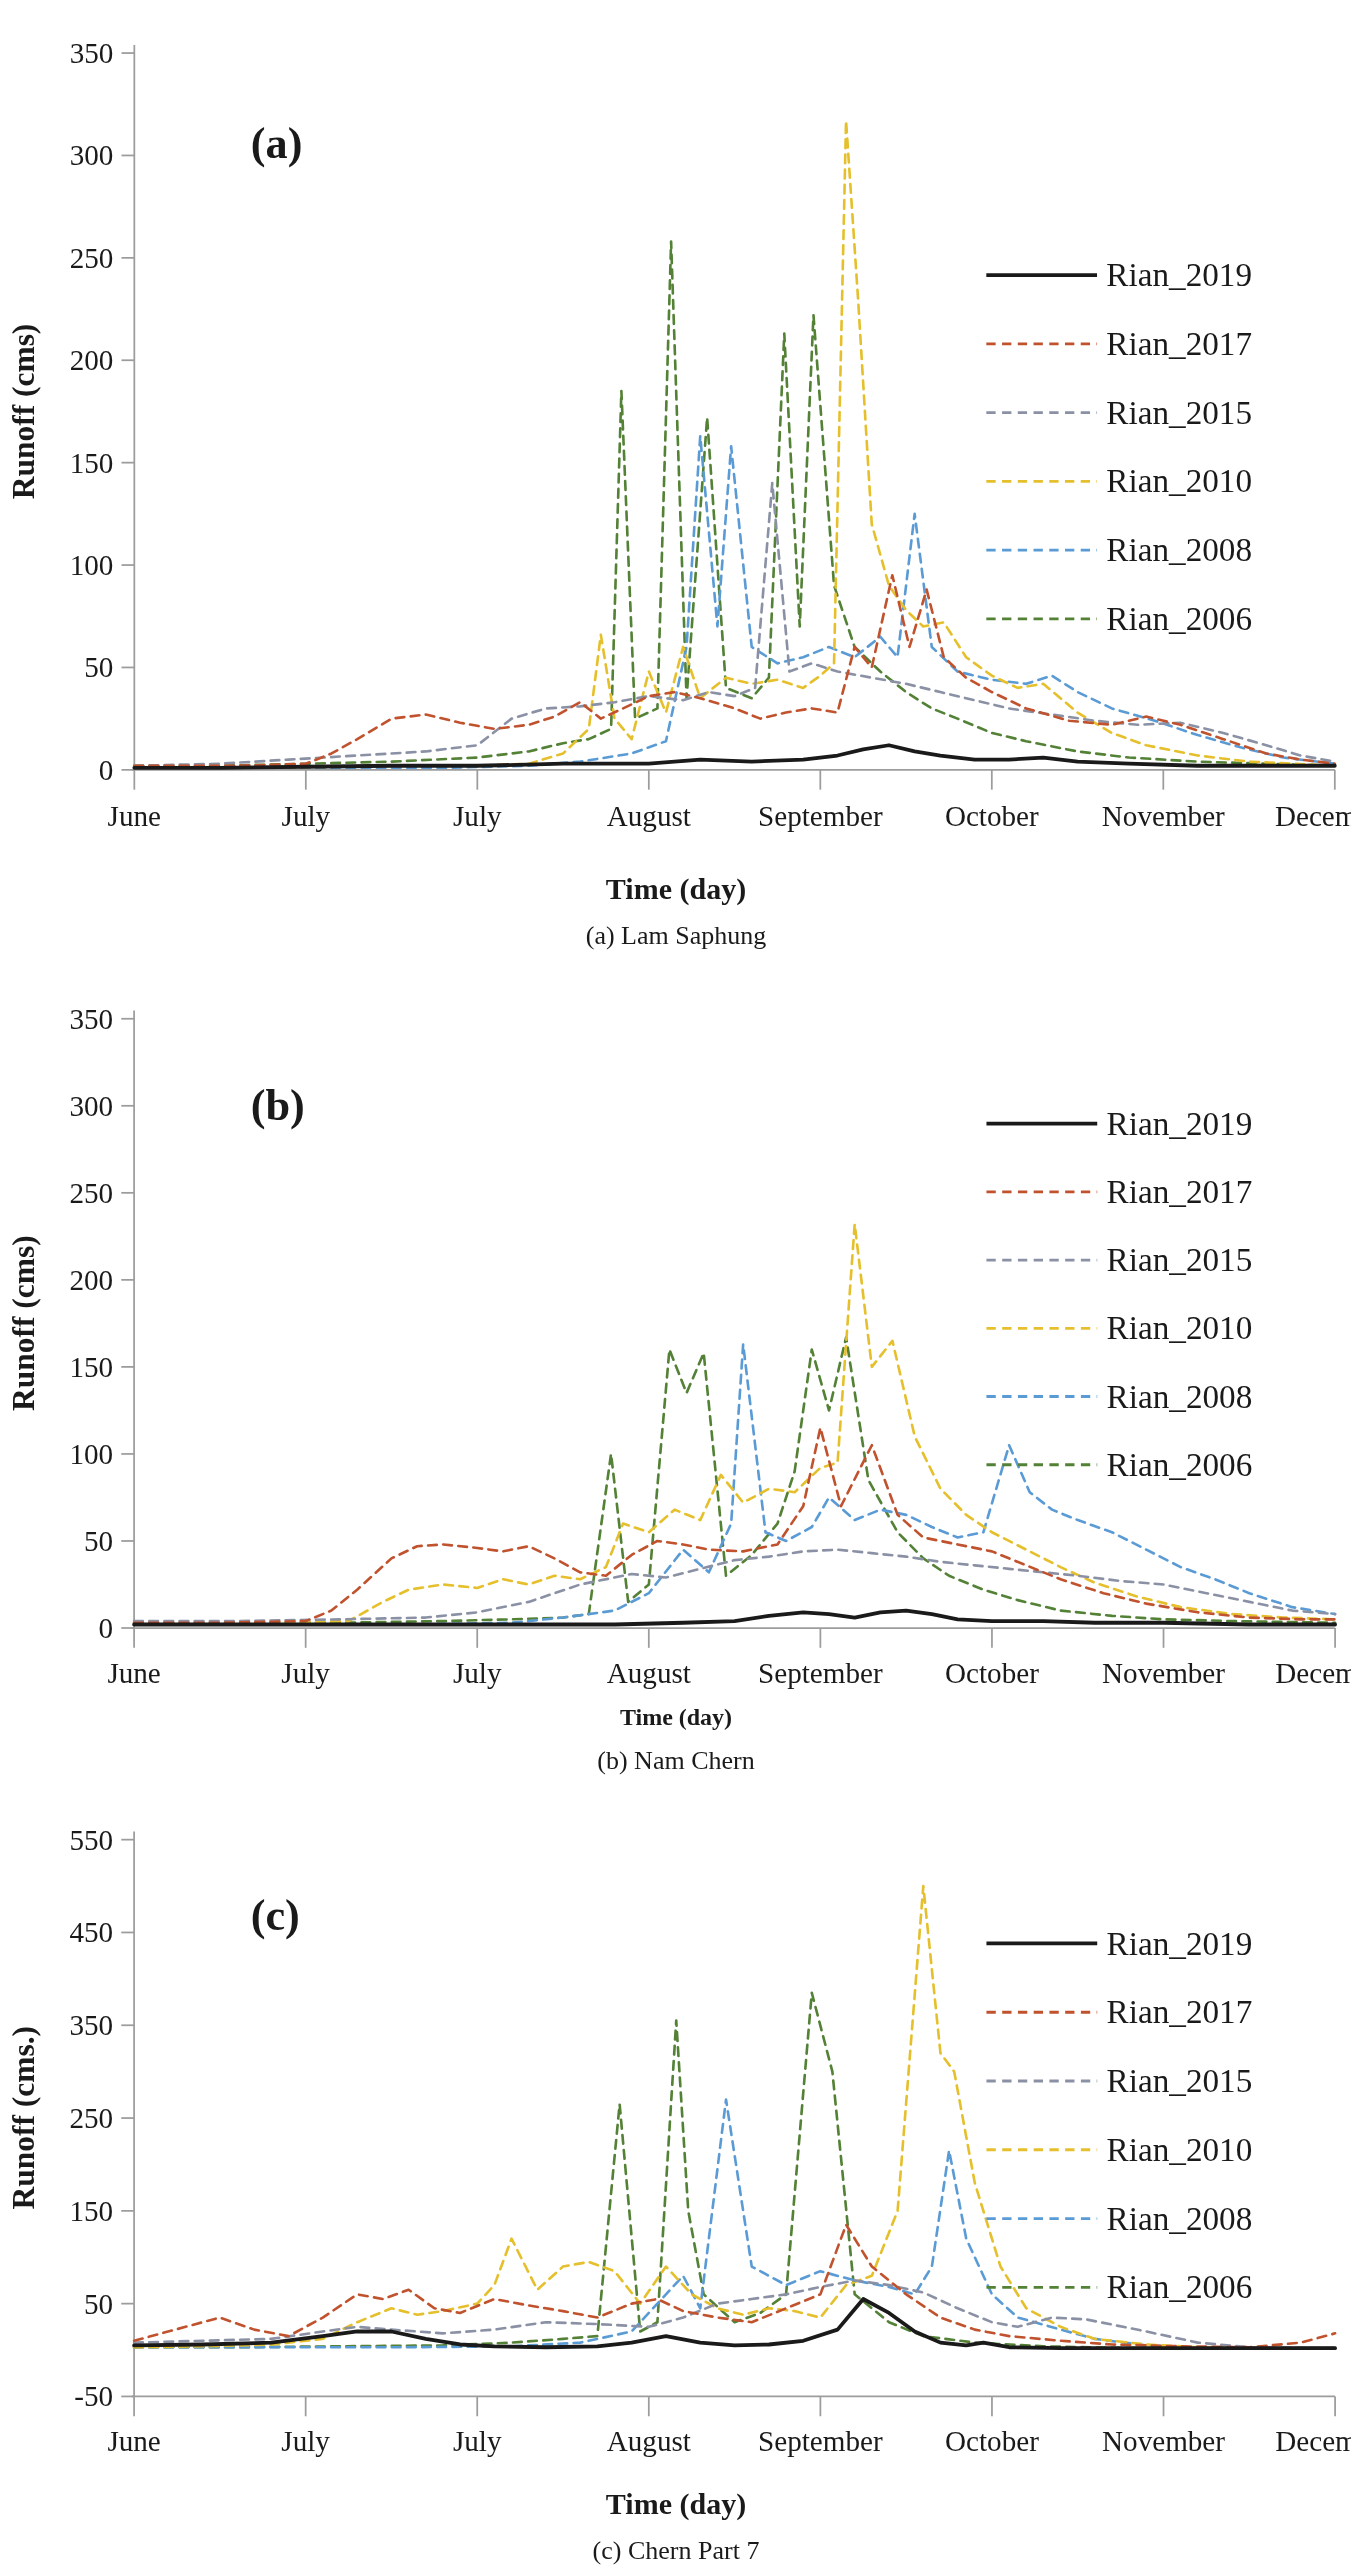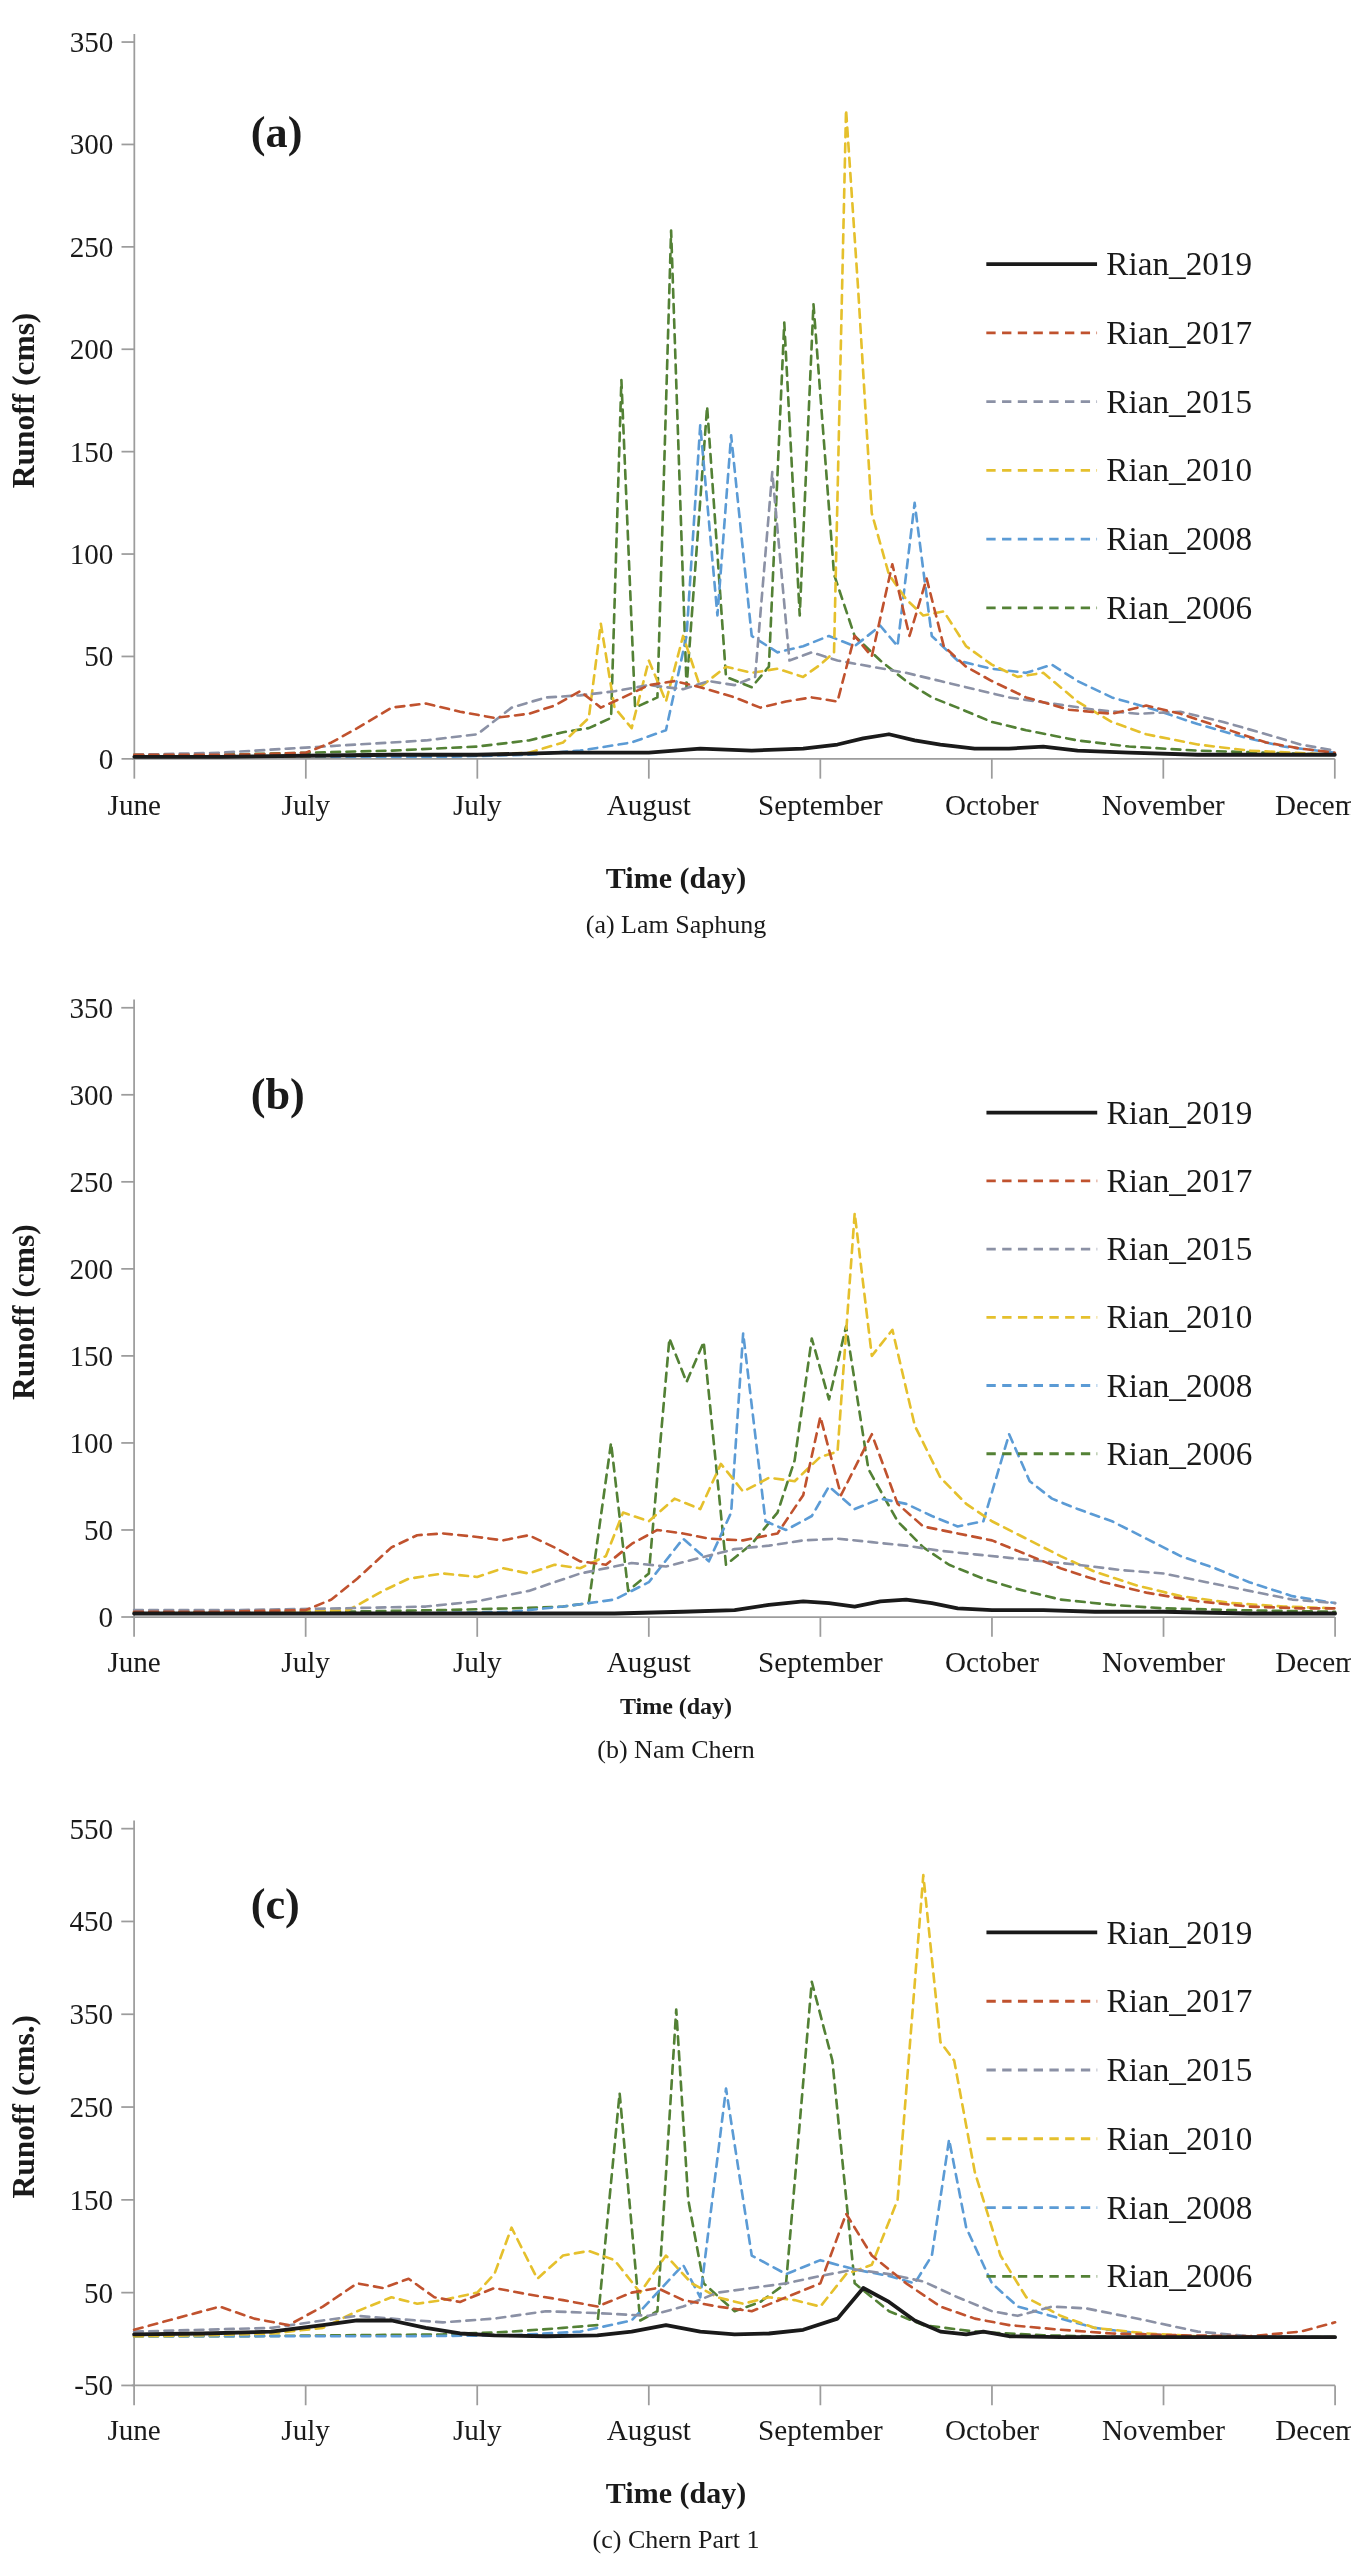--- a/index.html
+++ b/index.html
@@ -1,17 +1,17 @@
 <!DOCTYPE html>
 <html style="font-size:9.3px"><head>
 <meta charset="utf-8">
 <style>
   html,body{margin:0;padding:0;background:#ffffff;}
   body{width:1352px;font-family:"Liberation Serif",serif;color:#1a1a1a;}
-  .page{width:1220px;padding-top:10px;}
+  .page{width:1220px;padding-top:21px;}
   .chart-block{position:relative;width:1352px;}
   .chart-block svg{display:block;}
   svg text{font-family:"Liberation Serif",serif;fill:#1a1a1a;}
   .xlabel{width:1247px;margin:6px auto 0 auto;text-align:center;font-weight:bold;font-size:30px;}
   .xlabel.small{font-size:24px;margin-top:0;}
   .caption{width:1247px;margin:15px auto 17.5px auto;text-align:center;font-size:26px;}
   .caption.last{margin-bottom:5.8px;}
 </style>
 </head>
 <body>
@@ -189,17 +189,17 @@
         <line x1="1692" y1="494" x2="1882" y2="494" stroke="#8b91a5" stroke-width="5" stroke-dasharray="16 11"></line>
         <text x="1898" y="513" font-size="57" fill="#1a1a1a">Rian_2015</text>
         <line x1="1692" y1="612" x2="1882" y2="612" stroke="#e5c02c" stroke-width="5" stroke-dasharray="16 11"></line>
         <text x="1898" y="631" font-size="57" fill="#1a1a1a">Rian_2010</text>
         <line x1="1692" y1="730" x2="1882" y2="730" stroke="#5b9bd5" stroke-width="5" stroke-dasharray="16 11"></line>
         <text x="1898" y="749" font-size="57" fill="#1a1a1a">Rian_2008</text>
         <line x1="1692" y1="848" x2="1882" y2="848" stroke="#538135" stroke-width="5" stroke-dasharray="16 11"></line>
         <text x="1898" y="867" font-size="57" fill="#1a1a1a">Rian_2006</text>
       </svg>
     <div class="xlabel">Time (day)</div>
-    <div class="caption last">(c) Chern Part 1</div>
+    <div class="caption last">(c) Chern Part 7</div>
   </div>
 
 </div>
 
 
 </body></html>

